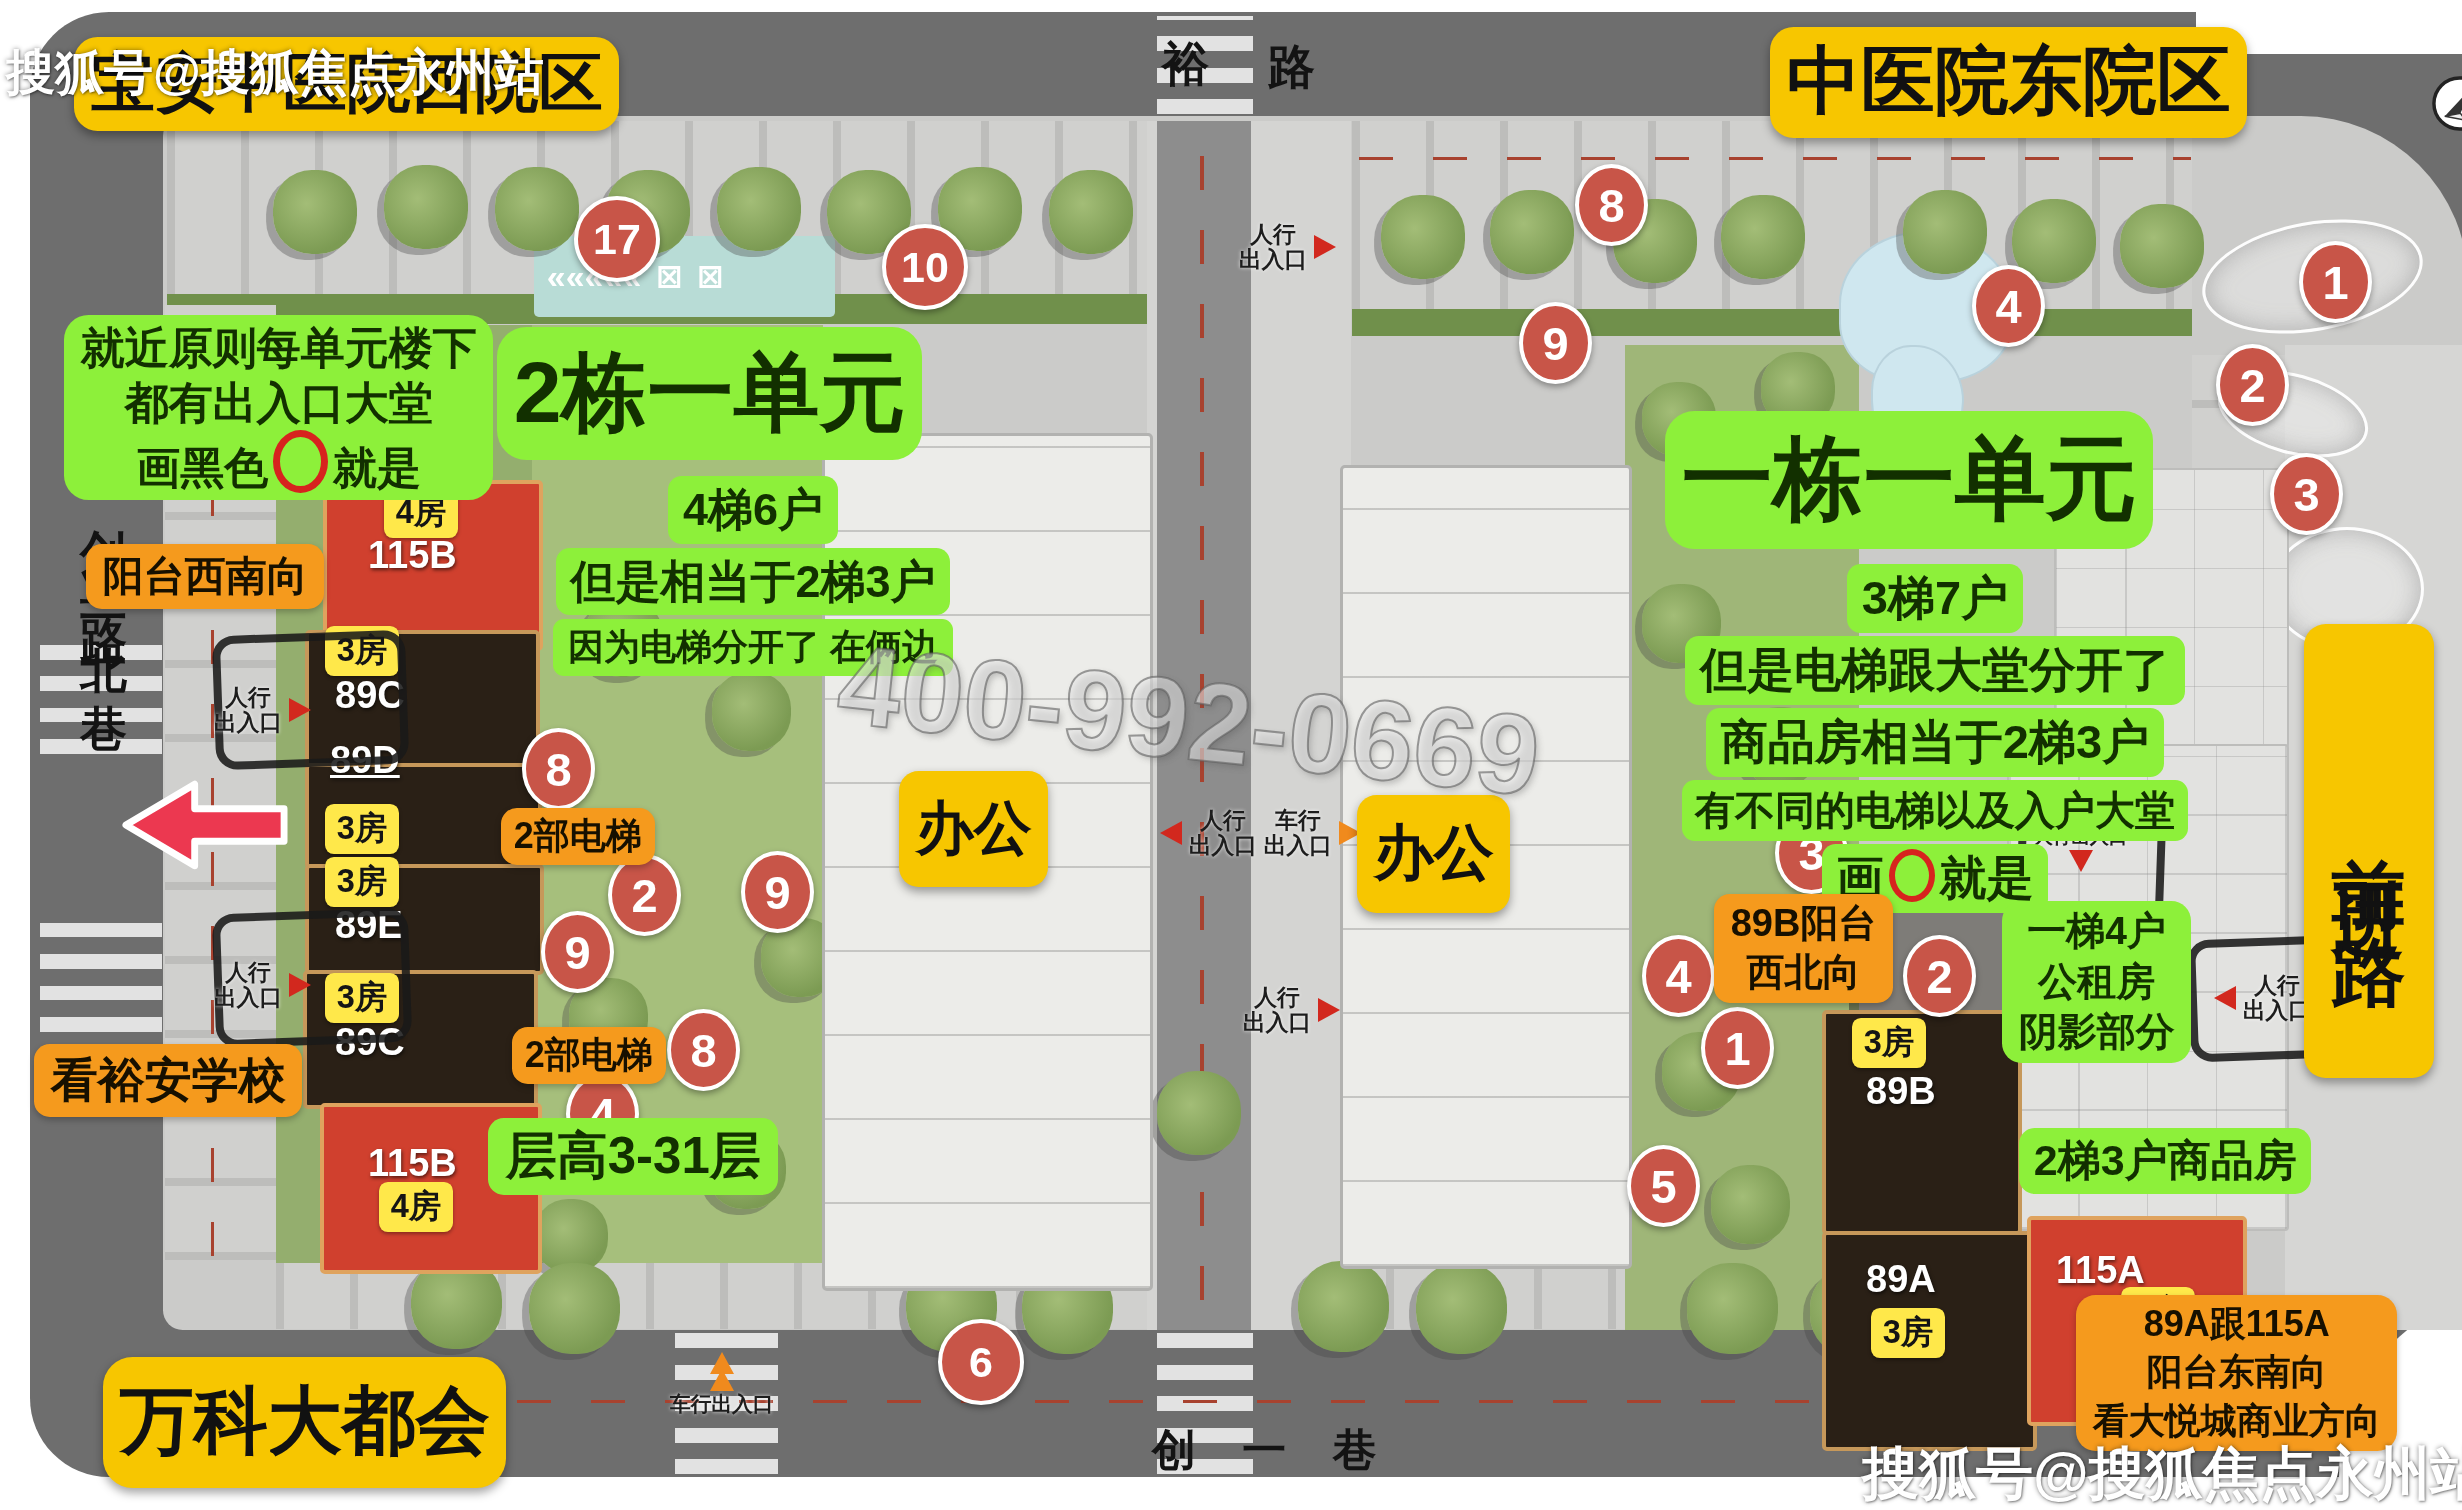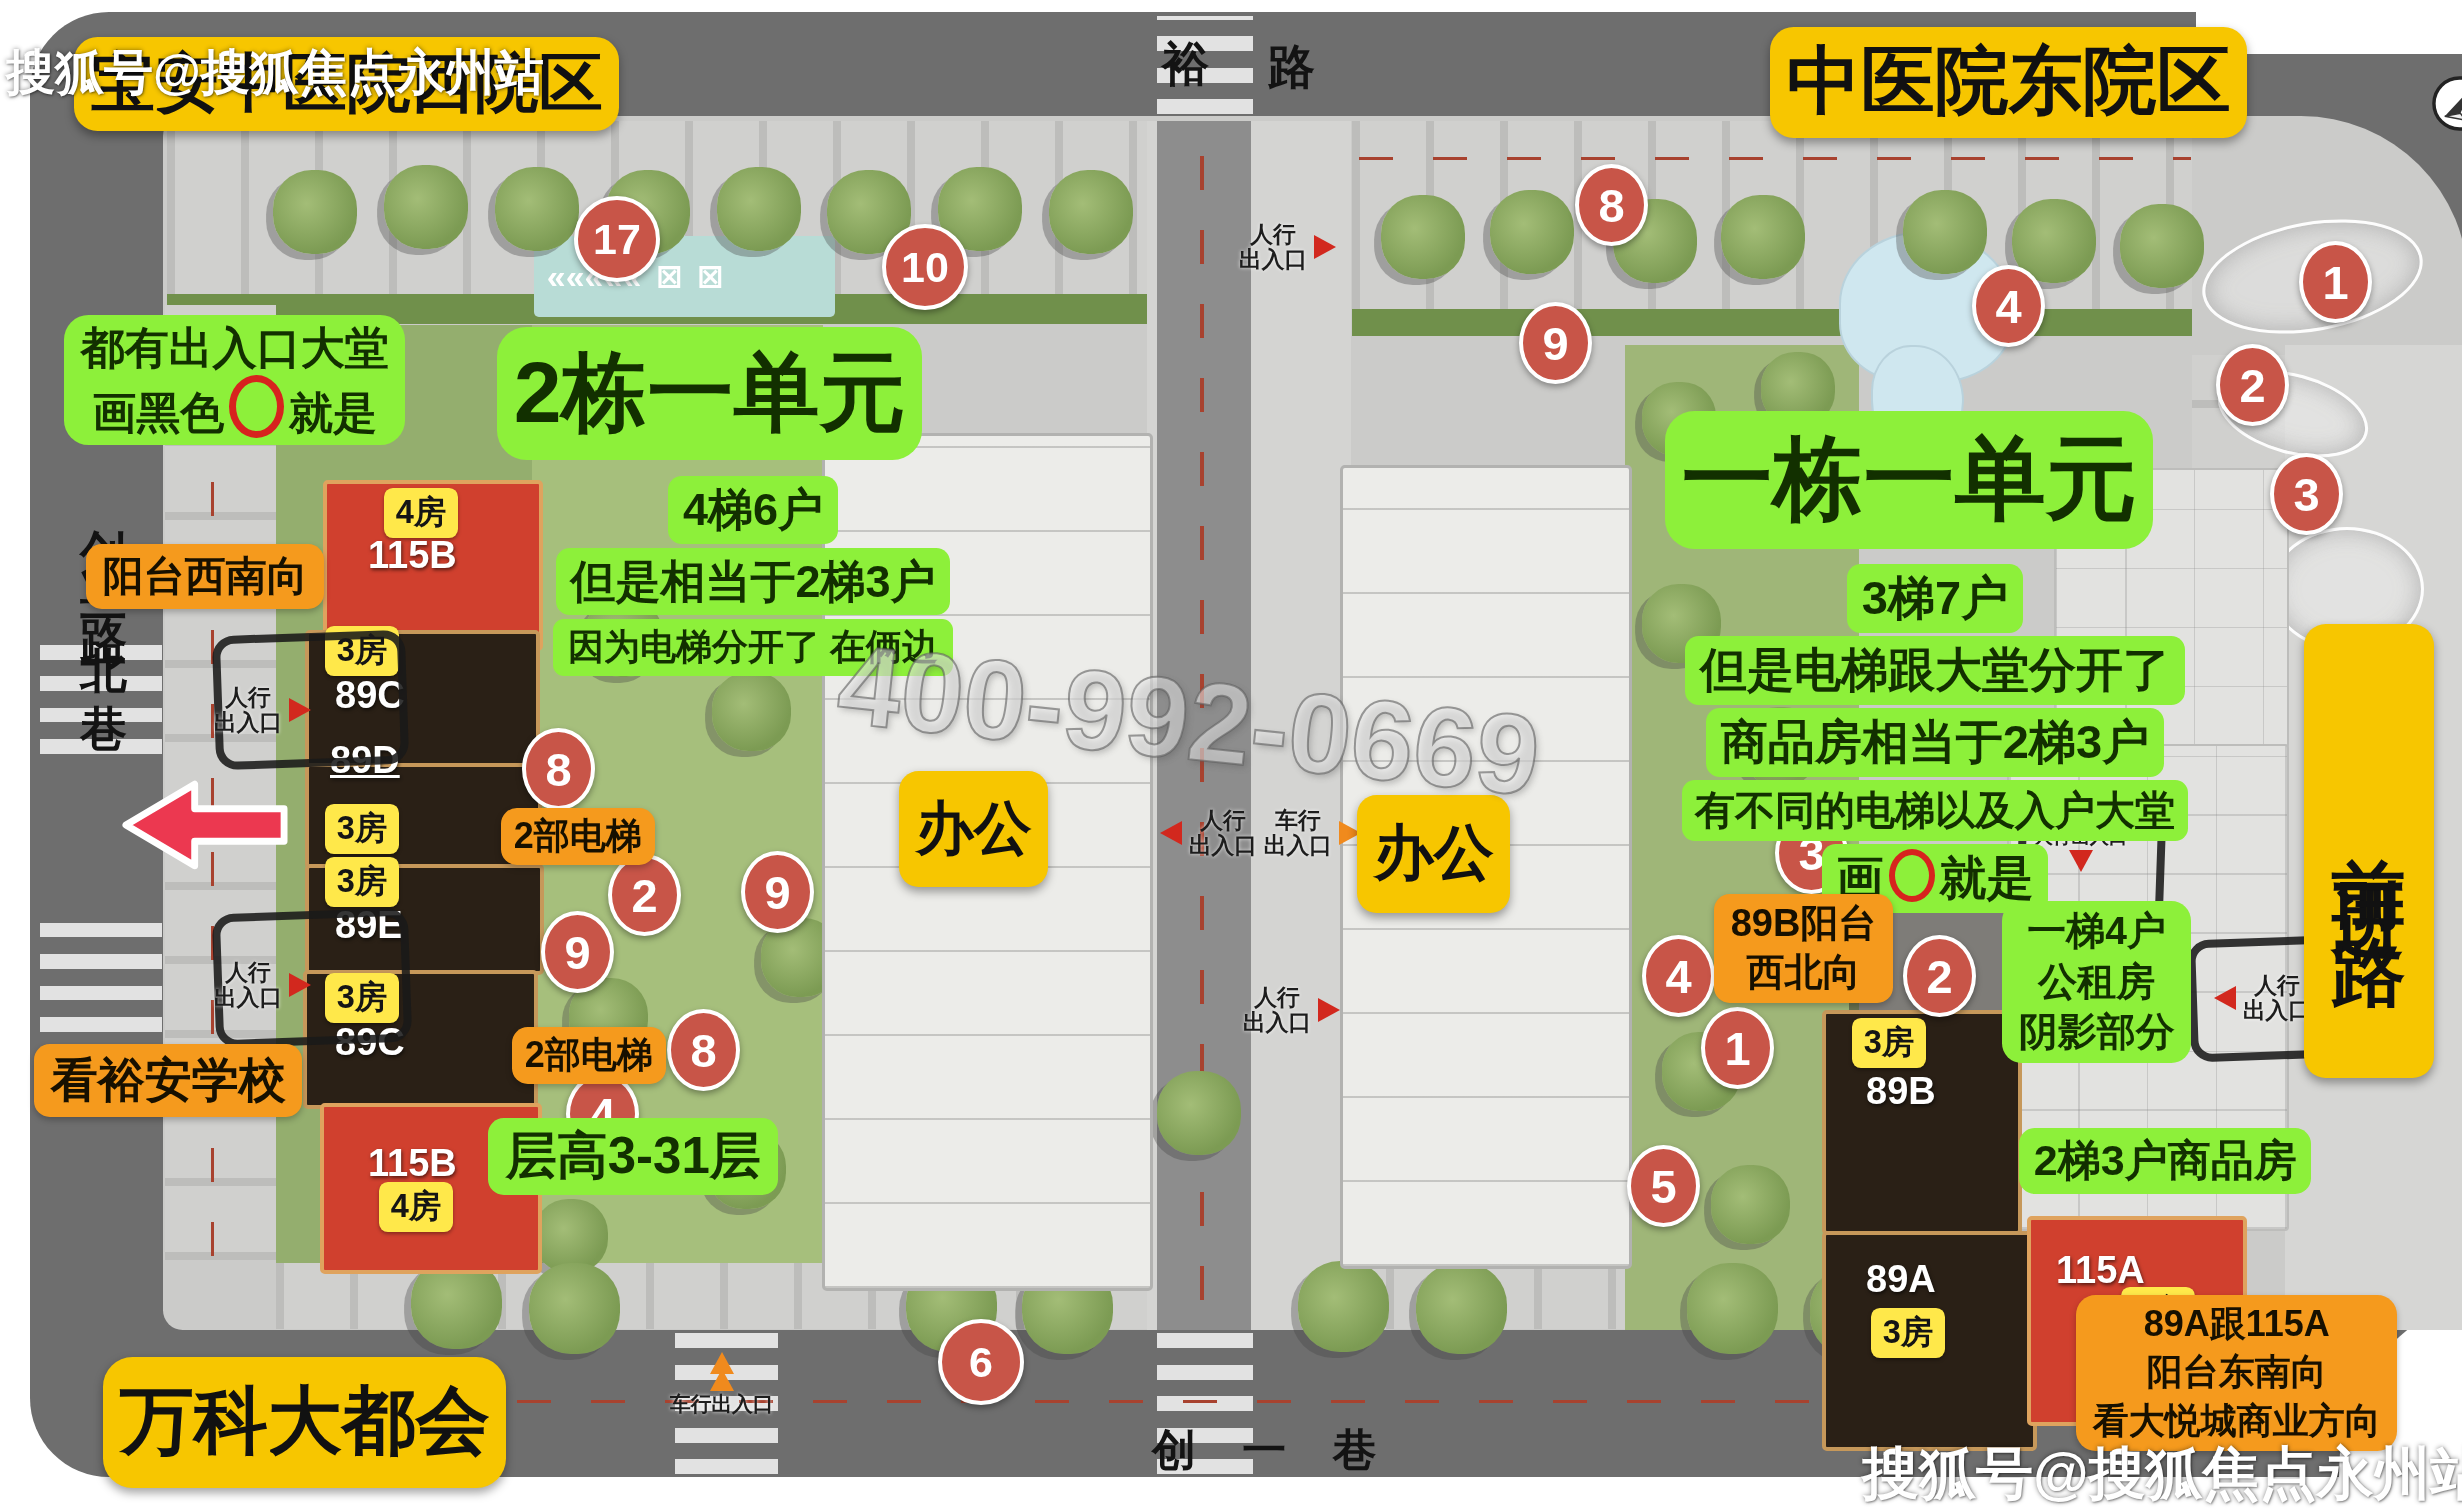--- a/index.html
+++ b/index.html
@@ -298,20 +298,21 @@
   </div>
 
   <div class="lbl yellow" style="left:74px;top:37px;height:84px;font-size:64px;border-radius:23.6px;">
     <span>宝安中医院西院区</span>
   </div>
   <div class="lbl yellow" style="left:1770px;top:27px;height:101px;font-size:74px;border-radius:23.6px;">
     <span>中医院东院区</span>
   </div>
 
   <div class="lbl green" style="left:64px;top:315px;font-size:44px;line-height:1.25;border-radius:24.6px;">
+    <span>就近原则每单元楼下</span>
     <span>都有出入口大堂</span>
     <span><span>画黑色</span><span class="redo"></span><span>就是</span></span>
   </div>
 
   <div class="lbl orange" style="left:86px;top:544px;font-size:41px;">
     <span>阳台西南向</span>
   </div>
 
   <div class="lbl green" style="left:497px;top:327px;height:123px;font-size:86px;border-radius:29.5px;">
     <span>2栋一单元</span>

